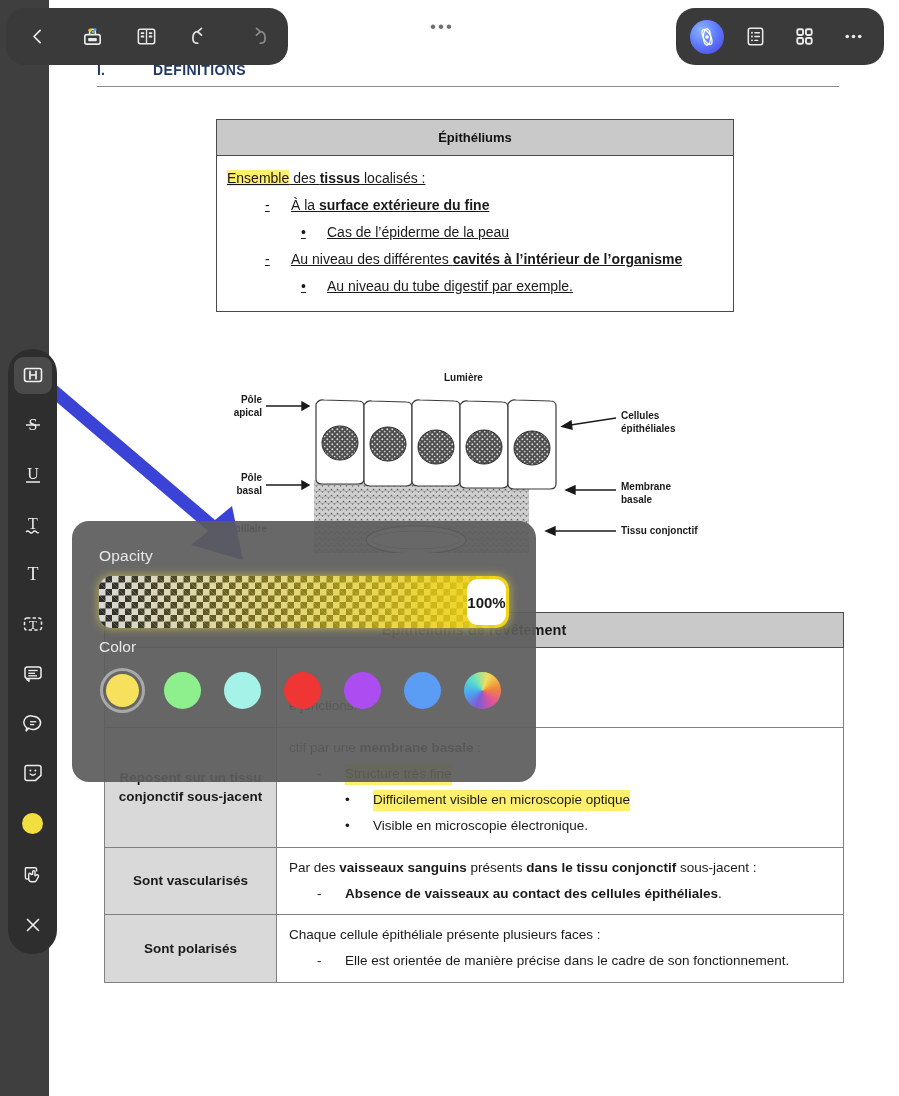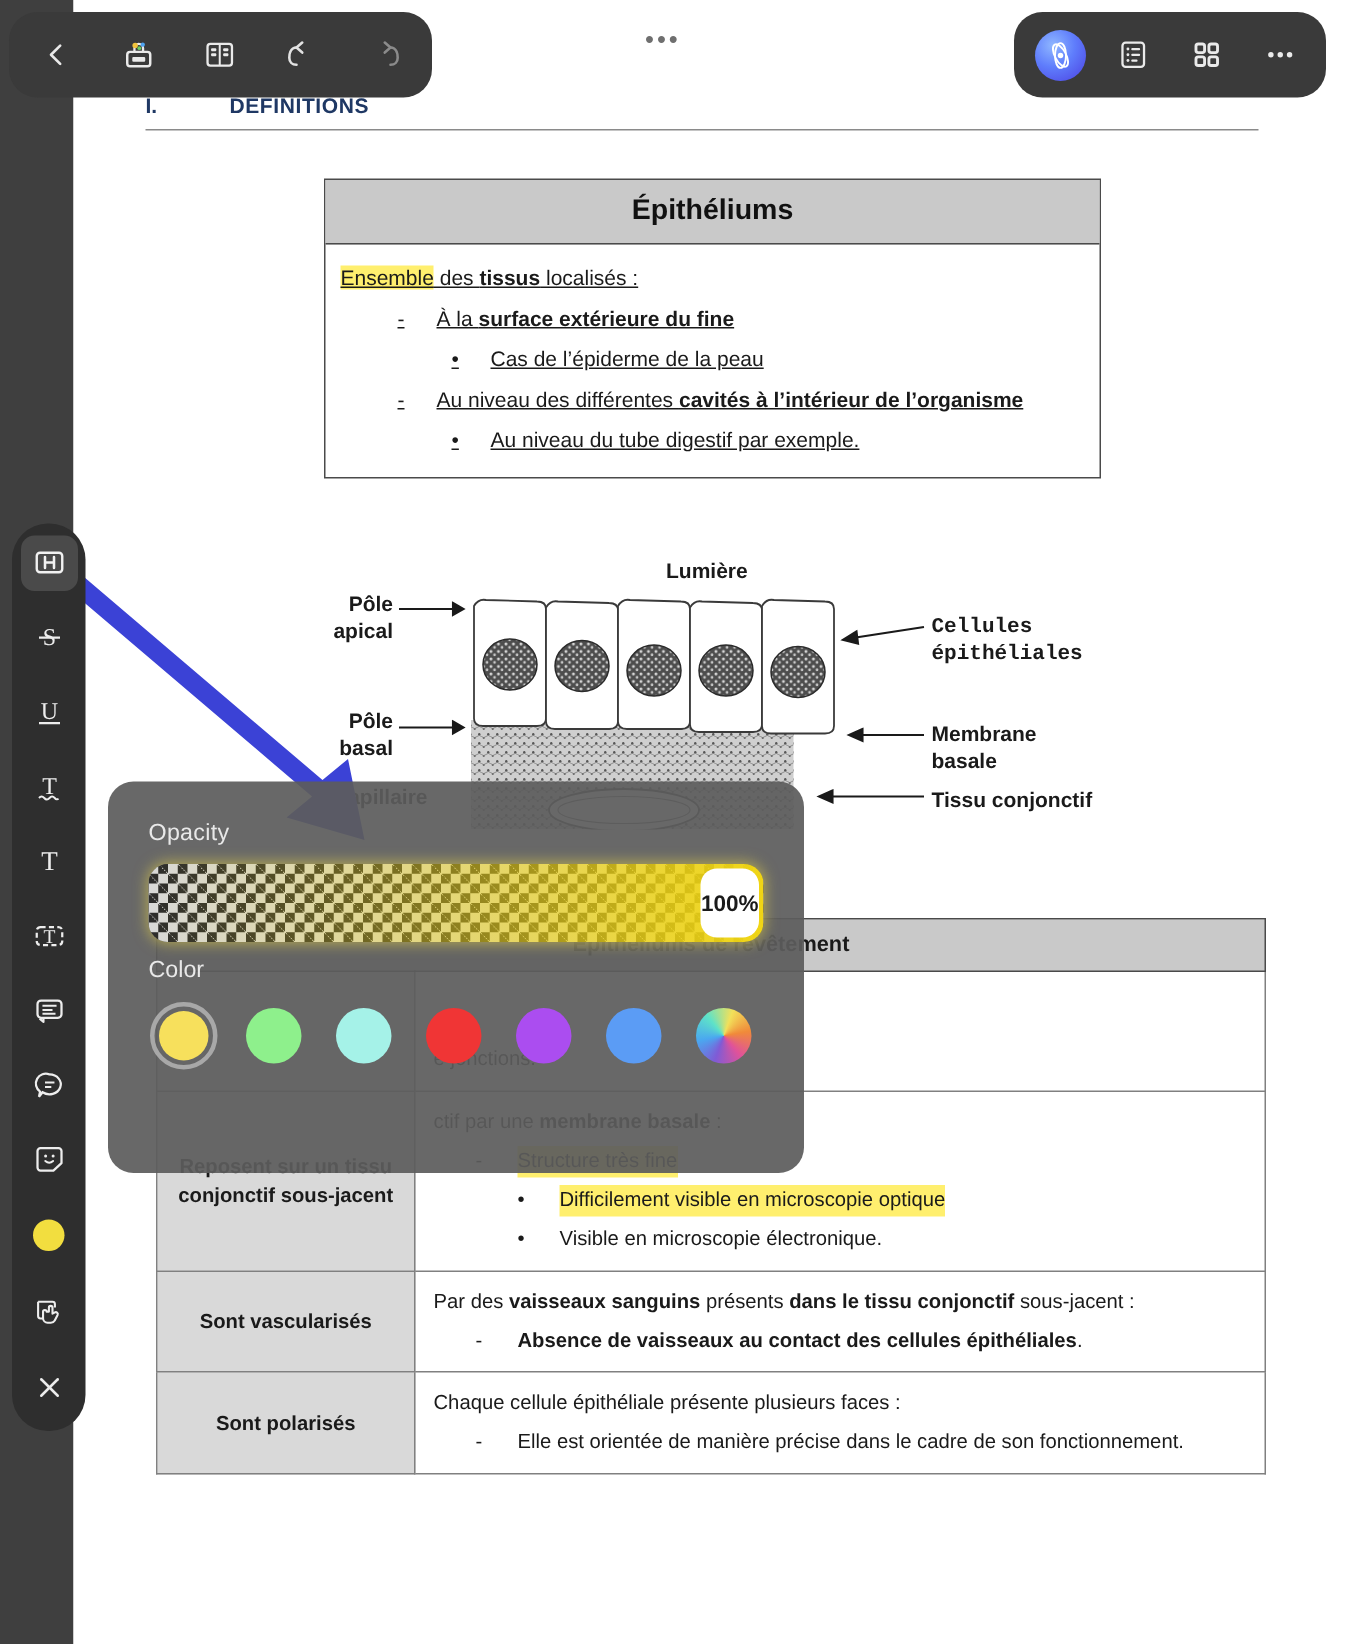--- a/index.html
+++ b/index.html
@@ -39,35 +39,35 @@
     background: #8a8a8a;
   }
 
   
   .tbl1 {
     position: absolute; left: 167px; top: 119px; width: 518px;
     border: 1px solid #4a4a4a; background: #fff;
   }
   .tbl1-head {
     background: #c9c9c9; border-bottom: 1px solid #4a4a4a;
-    text-align: center; font-weight: bold; font-size: 19px; color: #111;
+    text-align: center; font-weight: bold; font-size: 13px; color: #111;
     padding: 10px 6px 10px;
   }
   .tbl1-body { padding: 12px 8px 14px 8px; font-size: 14px; color: #1a1a1a; line-height: 1.5; text-decoration: underline; }
   .tbl1-body .l0 { padding-left: 2px; }
   .lvl1 { display: flex; padding-left: 40px; margin-top: 6px; }
   .lvl1 .dash { width: 26px; flex: none; }
   .lvl2 { display: flex; padding-left: 76px; margin-top: 6px; }
   .lvl2 .dot { width: 26px; flex: none; }
   b { font-weight: bold; }
   .hl { background: #ffef6e; }
 
   
   .diagram { position: absolute; left: 167px; top: 368px; width: 580px; height: 185px; }
-  .dg-label { position: absolute; font-size: 14px; font-weight: bold; color: #1a1a1a; line-height: 1.25; }
+  .dg-label { position: absolute; font-size: 10px; font-weight: bold; color: #1a1a1a; line-height: 1.25; }
 
   
   .tbl2 {
     position: absolute; left: 55px; top: 612px; width: 740px;
     border: 1px solid #4a4a4a; border-collapse: collapse; background: #fff;
     font-size: 13.5px; color: #1a1a1a;
   }
   .tbl2 td { border: 1px solid #808080; vertical-align: middle; }
   .tbl2 .hdr {
     background: #c9c9c9; font-weight: bold; text-align: center;
@@ -245,21 +245,21 @@
             <path d="M359 118 L350 122 L359 126 z" fill="#1a1a1a"></path>
           <path d="M400 163 L332 163"></path>
             <path d="M339 159 L330 163 L339 167 z" fill="#1a1a1a"></path>
         </g>
       </svg>
 
       <div class="dg-label" style="left:228px; top:4px;">Lumière</div>
       <div class="dg-label" style="left:6px; top:26px; text-align:right; width:40px;">Pôle<br>apical</div>
       <div class="dg-label" style="left:6px; top:104px; text-align:right; width:40px;">Pôle<br>basal</div>
       <div class="dg-label" style="left:6px; top:155px; width:60px;">Capillaire</div>
-      <div class="dg-label" style="left:405px; top:42px;font-family:Liberation Mono, monospace;">Cellules<br>épithéliales</div>
+      <div class="dg-label" style="left:405px; top:42px;">Cellules<br>épithéliales</div>
       <div class="dg-label" style="left:405px; top:113px;">Membrane<br>basale</div>
       <div class="dg-label" style="left:405px; top:157px;">Tissu conjonctif</div>
     </div>
 
     <table class="tbl2">
       <tbody>
           <tr>
         <td class="hdr" colspan="2">Épithéliums de revêtement</td>
       </tr>
       <tr>

